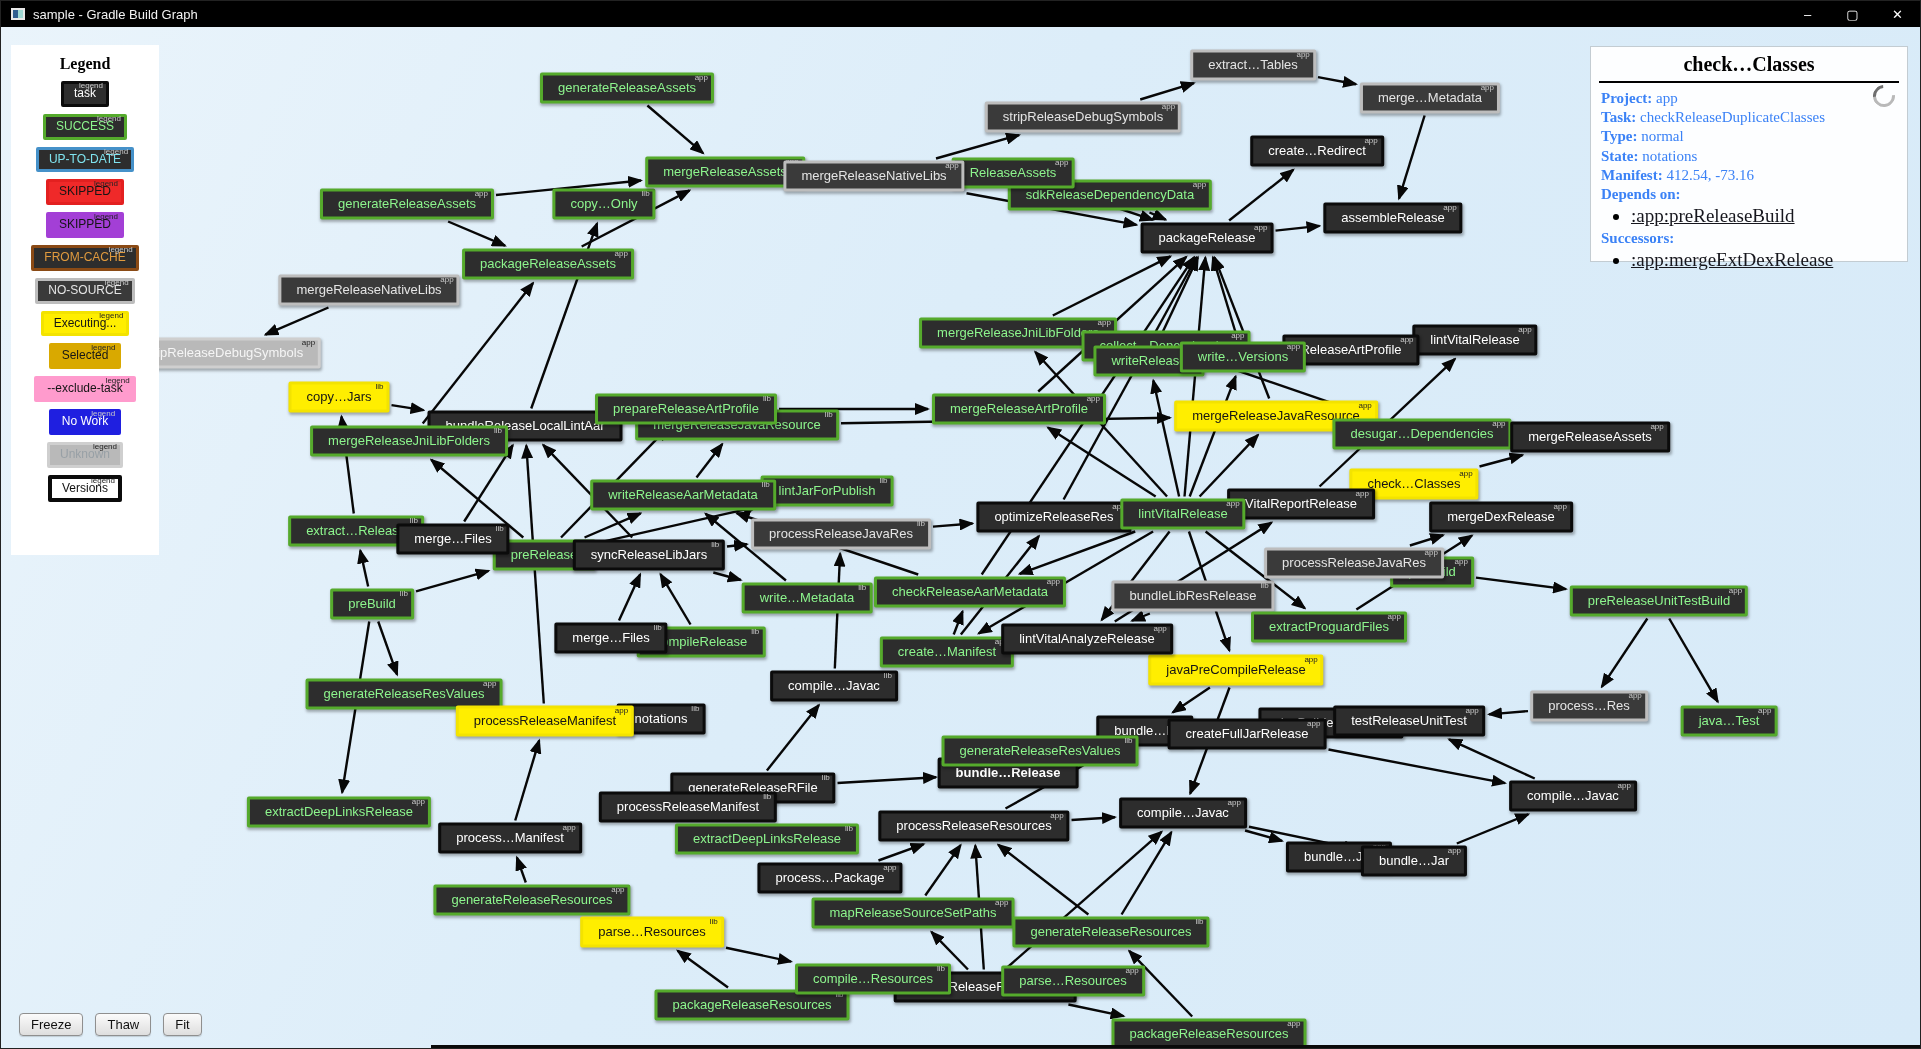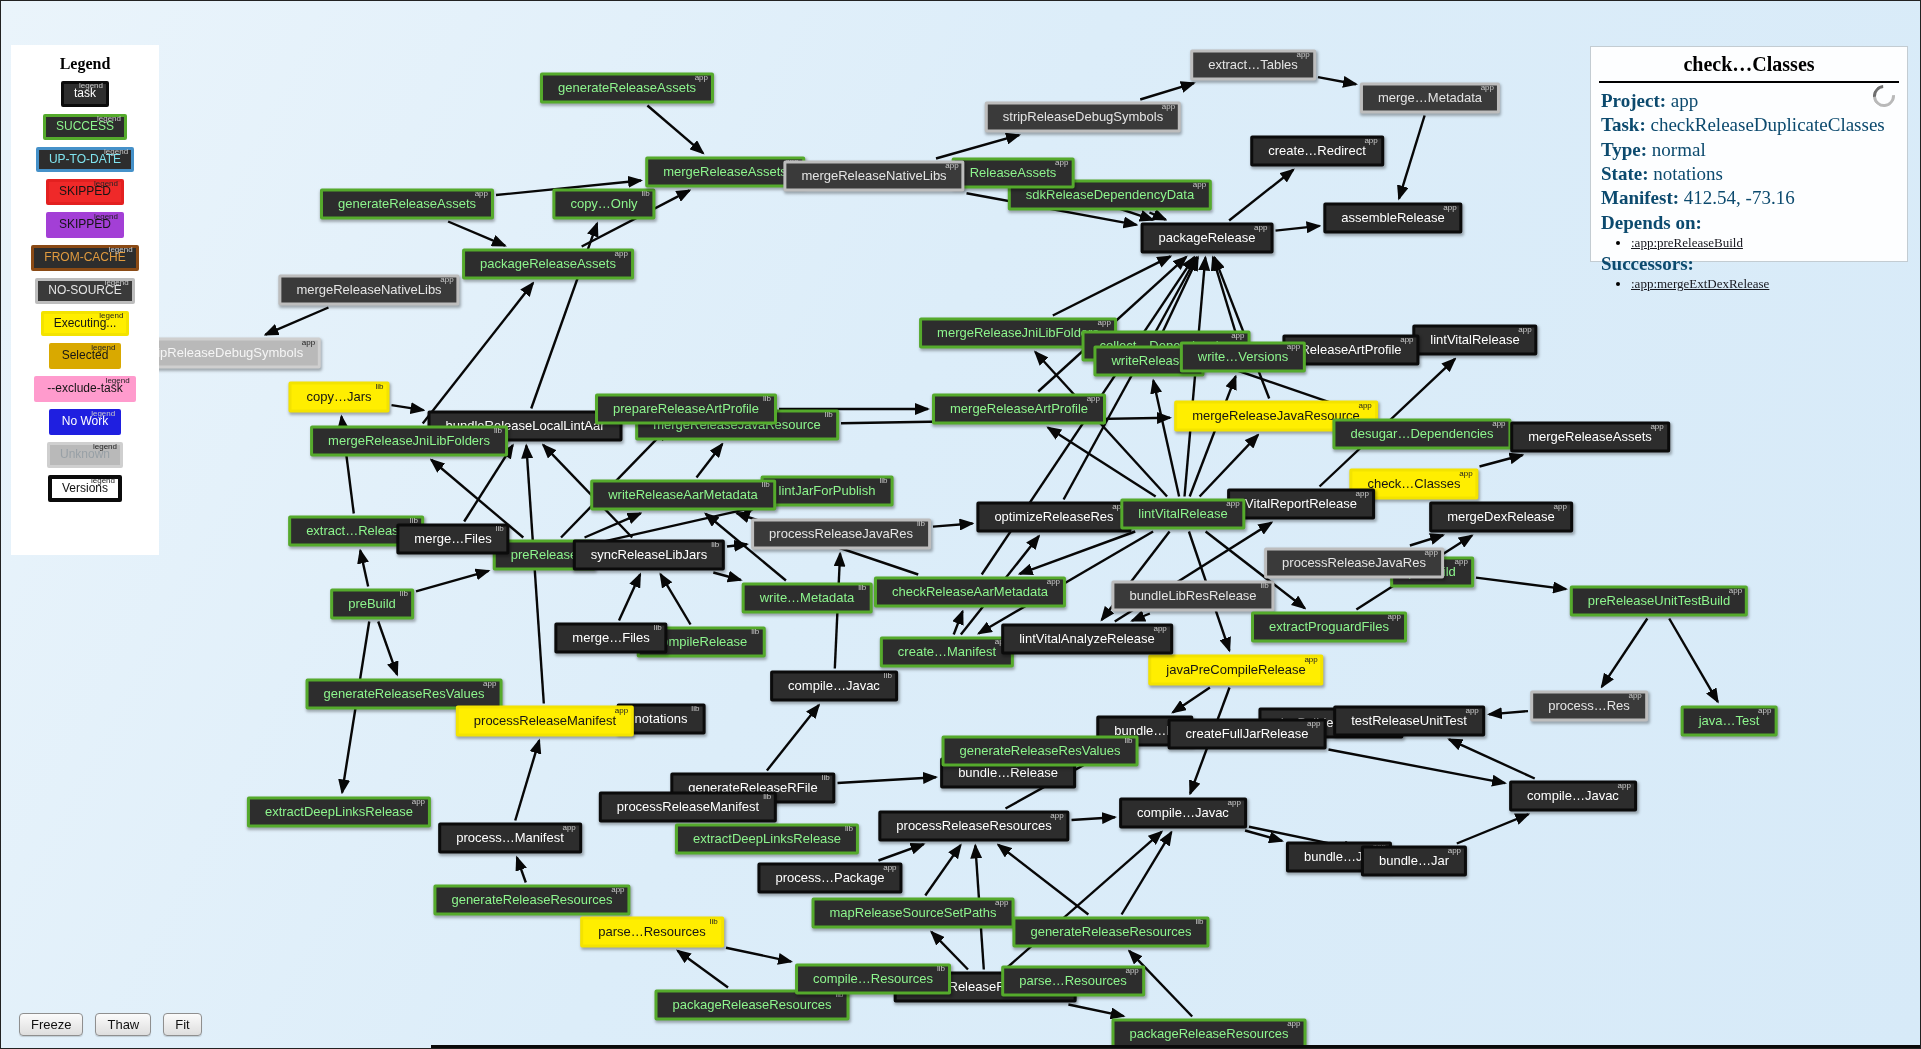--- a/index.html
+++ b/index.html
@@ -47,39 +47,48 @@
   .s-exclude .badge,.s-unknown .badge,.s-selected .badge{color:#222;}
   
   #edges{position:absolute;left:0;top:0;z-index:5;}
   #edges line{stroke:#070707;stroke-width:2.4;}
   
   #infopanel{position:absolute;left:1589px;top:45px;width:318px;height:216px;background:#fdfeff;
     border:1px solid #c3ccd2;z-index:45;font-family:"Liberation Serif",serif;box-sizing:border-box;
     padding:4px 10px;}
   #info-title{text-align:center;font-size:20px;font-weight:bold;margin:2px 0 5px 0;}
   #info-divider{border:none;border-top:2px solid #000;margin:0 -2px 6px -2px;}
-  .ifield{font-size:19px;line-height:1.28;color:#0c4a6e;}
+  .ifield{font-size:15px;line-height:1.28;color:#3b82f6;}
   .ifield b{font-weight:bold;}
-  #infopanel ul{margin:0 0 0 30px;padding:0;font-size:13px;line-height:1.3;}
+  #infopanel ul{margin:0 0 0 30px;padding:0;font-size:19px;line-height:1.3;}
   #infopanel a{color:#16161d;text-decoration:underline;}
   #spinner{position:absolute;right:12px;top:38px;width:16px;height:16px;border-radius:50%;
     border:3px solid #b9b9b9;border-top-color:transparent;border-left-color:#6f6f6f;
     transform:rotate(40deg);}
   
   #toolbar{position:absolute;left:18px;bottom:12px;display:flex;gap:12px;z-index:40;}
   .btn{font-family:"Liberation Sans",sans-serif;font-size:13px;color:#111;
     background:linear-gradient(#fbfbfb,#dedede);border:1px solid #8f8f8f;border-radius:4px;
     padding:3px 11px;box-shadow:0 1px 1px rgba(0,0,0,.15);}
   #bottom-edge{position:absolute;left:430px;right:0;bottom:0;height:3px;background:#0a0a0a;z-index:60;}
 </style>
 </head>
 <body>
 
 <div id="window">
 
+  <div id="titlebar">
+    <div id="appicon"></div>
+    <span id="titletext">sample - Gradle Build Graph</span>
+    <div id="wincontrols">
+        <div class="winbtn">–</div>
+        <div class="winbtn">▢</div>
+        <div class="winbtn">✕</div>
+      </div>
+  </div>
 
   <svg id="edges" width="1921" height="1049">
     <defs>
       <marker id="arrow" markerWidth="15" markerHeight="12" refX="13" refY="6" orient="auto" markerUnits="userSpaceOnUse">
         <path d="M0,0 L15,6 L0,12 z" fill="#070707"></path>
       </marker>
     </defs>
   <line x1="646.4166666666666" y1="104.5" x2="702.0648201286027" y2="152.19841725308805" marker-end="url(#arrow)"></line>
       <line x1="495" y1="194.0440251572327" x2="640.0100499203111" y2="179.45181887594353" marker-end="url(#arrow)"></line>
       <line x1="447.125" y1="220.5" x2="504.0346907287428" y2="244.71688967180546" marker-end="url(#arrow)"></line>
@@ -241,21 +250,21 @@
       <div class="gnode s-executing" style="left: 544px; top: 720px; z-index: 12;"><i class="badge">app</i><span class="nl">processReleaseManifest</span></div>
       <div class="gnode s-task" style="left: 660px; top: 718px; z-index: 11;"><i class="badge">lib</i><span class="nl">notations</span></div>
       <div class="gnode s-task" style="left: 833px; top: 685px; z-index: 10;"><i class="badge">lib</i><span class="nl">compile…Javac</span></div>
       <div class="gnode s-task" style="left: 1144px; top: 730px; z-index: 11;"><i class="badge">app</i><span class="nl">bundle…R</span></div>
       <div class="gnode s-task" style="left: 1246px; top: 733px; z-index: 12;"><i class="badge">app</i><span class="nl">createFullJarRelease</span></div>
       <div class="gnode s-task" style="left: 1330px; top: 722px; z-index: 11;"><i class="badge">app</i><span class="nl">dexBuilderRelease</span></div>
       <div class="gnode s-task" style="left: 1408px; top: 720px; z-index: 12;"><i class="badge">app</i><span class="nl">testReleaseUnitTest</span></div>
       <div class="gnode s-nosource" style="left: 1588px; top: 705px; z-index: 10;"><i class="badge">app</i><span class="nl">process…Res</span></div>
       <div class="gnode s-success" style="left: 1728px; top: 720px; z-index: 10;"><i class="badge">app</i><span class="nl">java…Test</span></div>
       <div class="gnode s-success" style="left: 1039px; top: 750px; z-index: 12;"><i class="badge">lib</i><span class="nl">generateReleaseResValues</span></div>
-      <div class="gnode s-task" style="left: 1007px; top: 772px; z-index: 11;"><i class="badge">lib</i><span class="nl">bundle…Release</span></div>
+      <div class="gnode s-task" style="left: 1007px; top: 772px; z-index: 11; font-weight: bold;"><i class="badge">lib</i><span class="nl">bundle…Release</span></div>
       <div class="gnode s-task" style="left: 1572px; top: 795px; z-index: 10;"><i class="badge">app</i><span class="nl">compile…Javac</span></div>
       <div class="gnode s-task" style="left: 752px; top: 787px; z-index: 10;"><i class="badge">lib</i><span class="nl">generateReleaseRFile</span></div>
       <div class="gnode s-task" style="left: 687px; top: 806px; z-index: 10;"><i class="badge">lib</i><span class="nl">processReleaseManifest</span></div>
       <div class="gnode s-success" style="left: 338px; top: 811px; z-index: 10;"><i class="badge">app</i><span class="nl">extractDeepLinksRelease</span></div>
       <div class="gnode s-task" style="left: 509px; top: 837px; z-index: 10;"><i class="badge">app</i><span class="nl">process…Manifest</span></div>
       <div class="gnode s-success" style="left: 766px; top: 838px; z-index: 10;"><i class="badge">lib</i><span class="nl">extractDeepLinksRelease</span></div>
       <div class="gnode s-task" style="left: 973px; top: 825px; z-index: 10;"><i class="badge">app</i><span class="nl">processReleaseResources</span></div>
       <div class="gnode s-task" style="left: 1182px; top: 812px; z-index: 10;"><i class="badge">app</i><span class="nl">compile…Javac</span></div>
       <div class="gnode s-task" style="left: 1338px; top: 856px; z-index: 11;"><i class="badge">app</i><span class="nl">bundle…Jar</span></div>
       <div class="gnode s-task" style="left: 1413px; top: 860px; z-index: 12;"><i class="badge">app</i><span class="nl">bundle…Jar</span></div>

